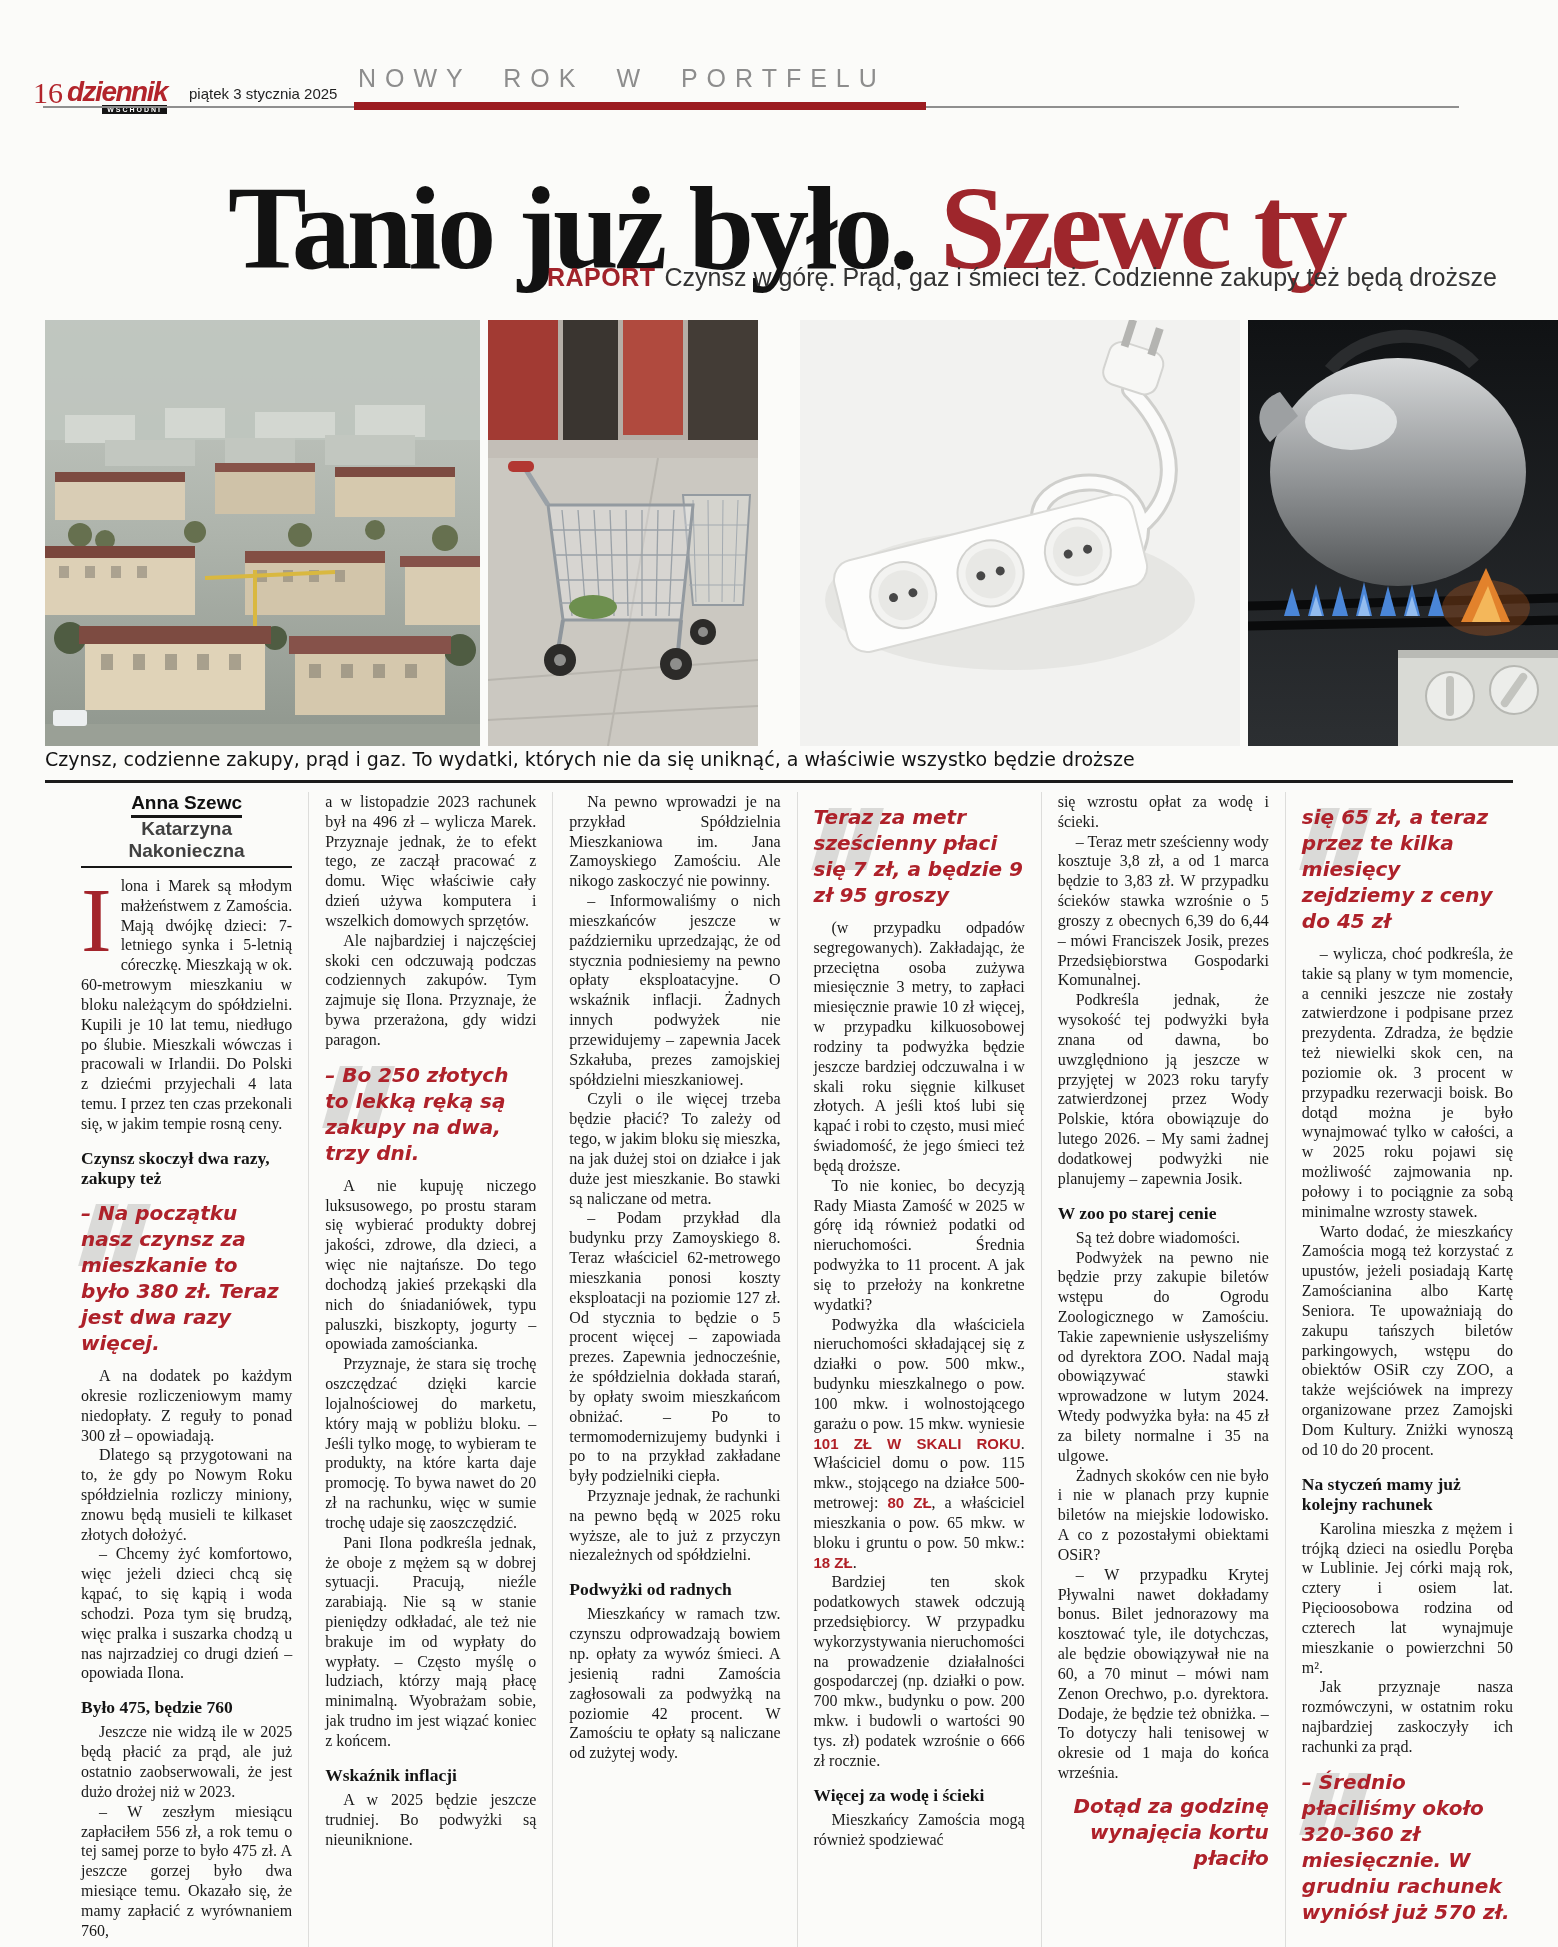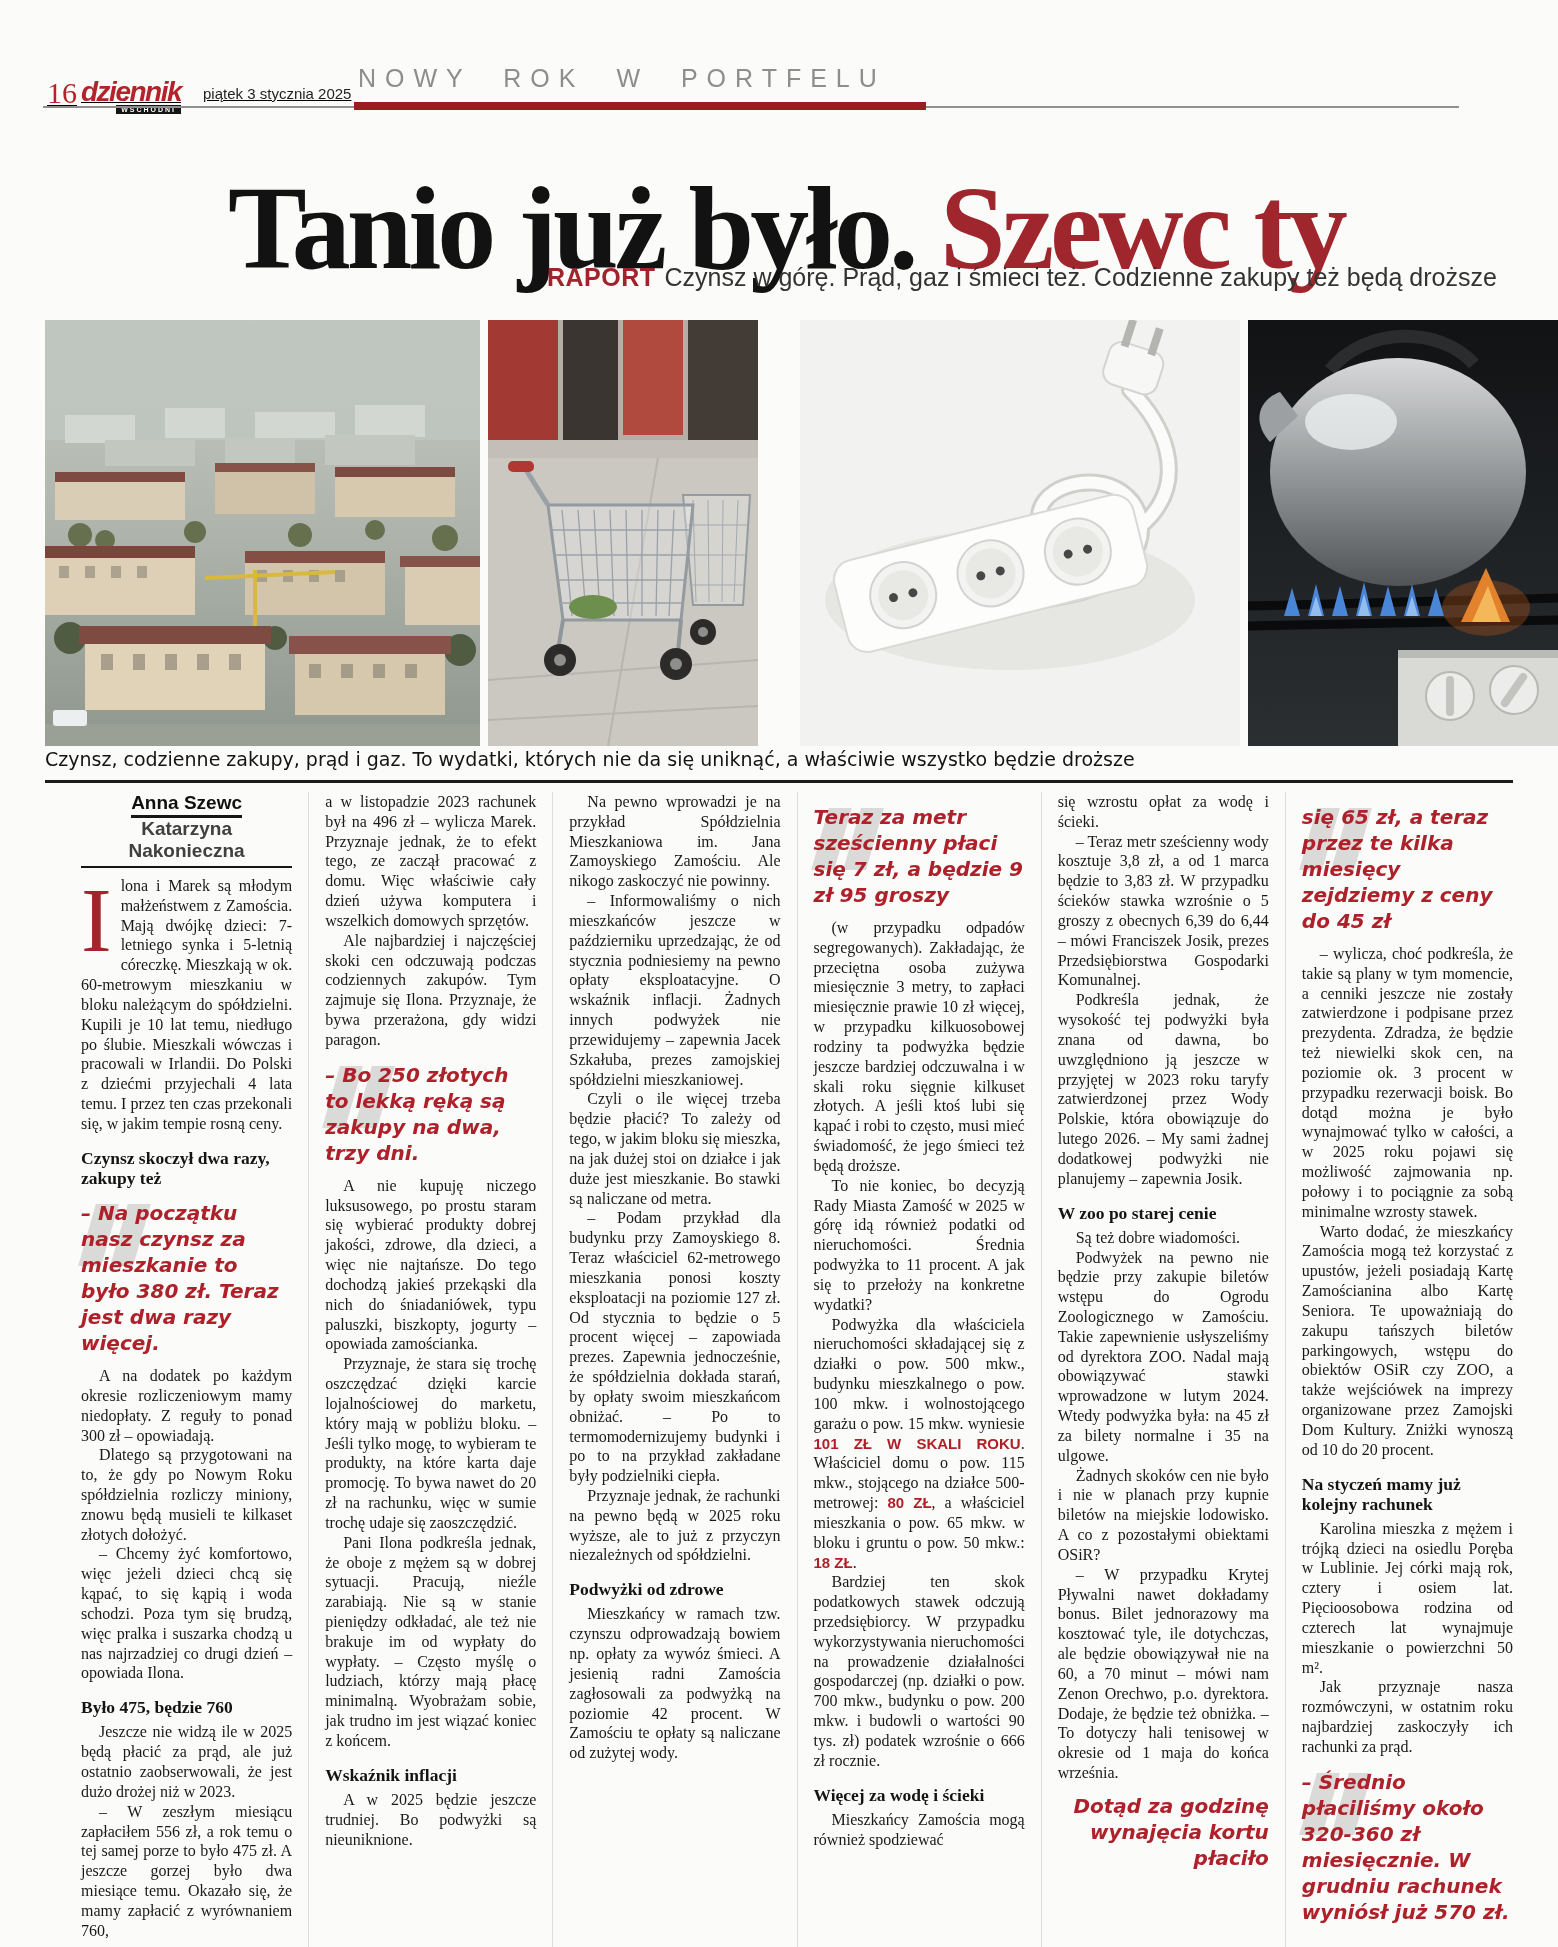--- a/index.html
+++ b/index.html
@@ -1,19 +1,19 @@
 <!DOCTYPE html>
 <html lang="pl"><head>
 <meta charset="utf-8">
 <style>
   html,body{margin:0;padding:0;background:#e9e9e7;}
   .page{position:relative;width:1558px;height:1947px;background:#fbfbf9;overflow:hidden;
         font-family:"Liberation Serif",serif;}
   
-  .masthead{position:absolute;top:58px;left:47px;display:flex;align-items:flex-end;text-decoration:underline;}
+  .masthead{position:absolute;top:58px;left:33px;display:flex;align-items:flex-end;}
   .pageno{font:400 30px "Liberation Serif",serif;color:#b2242b;line-height:.85;}
   .brand-wrap{position:relative;margin-left:4px;}
   .brand{font:bold 28px "Liberation Sans",sans-serif;color:#b2242b;letter-spacing:-1.5px;line-height:.8;font-style:italic;}
   .brand-badge{position:absolute;right:0;bottom:-9px;background:#151515;color:#fff;
                font:bold 7px "Liberation Sans",sans-serif;letter-spacing:2px;padding:1px 5px;text-transform:uppercase;}
   .date{font:15px "Liberation Sans",sans-serif;color:#1f1f1f;margin-left:22px;padding-bottom:3px;margin-top:27px;}
   .kicker{position:absolute;top:64px;left:358px;font:25px "Liberation Sans",sans-serif;color:#8d8d8d;
           letter-spacing:9px;word-spacing:16px;white-space:nowrap;}
   .header-rule{position:absolute;top:106px;left:43px;width:1416px;height:2px;background:#8f8f8f;}
   .kicker-bar{position:absolute;top:102px;left:354px;width:572px;height:8px;background:#9c1c21;}
@@ -338,21 +338,21 @@
       <h3 class="subhead">Wskaźnik inflacji</h3>
       <p class="body">A w 2025 będzie jeszcze trudniej. Bo podwyżki są nieuniknione.</p>
     </section>
 
     <section class="col">
       <p class="body">Na pewno wprowadzi je na przykład Spółdzielnia Mieszkaniowa im. Jana Zamoyskiego Zamościu. Ale nikogo zaskoczyć nie powinny.</p>
       <p class="body">– Informowaliśmy o nich mieszkańców jeszcze w październiku uprzedzając, że od stycznia podniesiemy na pewno opłaty eksploatacyjne. O wskaźnik inflacji. Żadnych innych podwyżek nie przewidujemy – zapewnia Jacek Szkałuba, prezes zamojskiej spółdzielni mieszkaniowej.</p>
       <p class="body">Czyli o ile więcej trzeba będzie płacić? To zależy od tego, w jakim bloku się mieszka, na jak dużej stoi on działce i jak duże jest mieszkanie. Bo stawki są naliczane od metra.</p>
       <p class="body">– Podam przykład dla budynku przy Zamoyskiego 8. Teraz właściciel 62-metrowego mieszkania ponosi koszty eksploatacji na poziomie 127 zł. Od stycznia to będzie o 5 procent więcej – zapowiada prezes. Zapewnia jednocześnie, że spółdzielnia dokłada starań, by opłaty swoim mieszkańcom obniżać. – Po to termomodernizujemy budynki i po to na przykład zakładane były podzielniki ciepła.</p>
       <p class="body">Przyznaje jednak, że rachunki na pewno będą w 2025 roku wyższe, ale to już z przyczyn niezależnych od spółdzielni.</p>
-      <h3 class="subhead">Podwyżki od zdrowe</h3>
+      <h3 class="subhead">Podwyżki od radnych</h3>
       <p class="body">Mieszkańcy w ramach tzw. czynszu odprowadzają bowiem np. opłaty za wywóz śmieci. A jesienią radni Zamościa zagłosowali za podwyżką na poziomie 42 procent. W Zamościu te opłaty są naliczane od zużytej wody.</p>
     </section>
 
     <section class="col">
       <div class="pullquote">
         <span class="qmark"></span>
         <span class="qtext">Teraz za metr sześcienny płaci się 7 zł, a będzie 9 zł 95 groszy</span>
       </div>
       <p class="body">(w przypadku odpadów segregowanych). Zakładając, że przeciętna osoba zużywa miesięcznie 3 metry, to zapłaci miesięcznie prawie 10 zł więcej, w przypadku kilkuosobowej rodziny ta podwyżka będzie jeszcze bardziej odczuwalna i w skali roku sięgnie kilkuset złotych. A jeśli ktoś lubi się kąpać i robi to często, musi mieć świadomość, że jego śmieci też będą droższe.</p>
       <p class="body">To nie koniec, bo decyzją Rady Miasta Zamość w 2025 w górę idą również podatki od nieruchomości. Średnia podwyżka to 11 procent. A jak się to przełoży na konkretne wydatki?</p>

